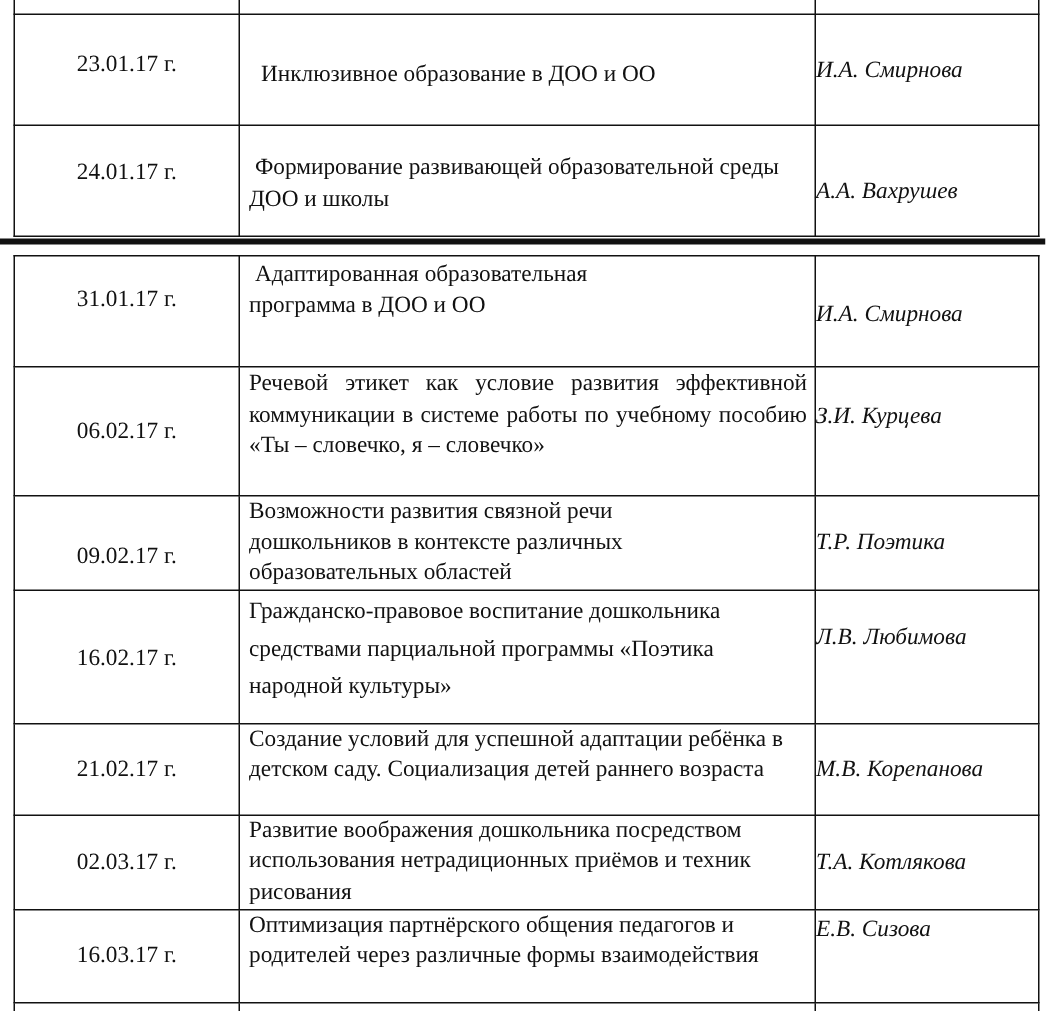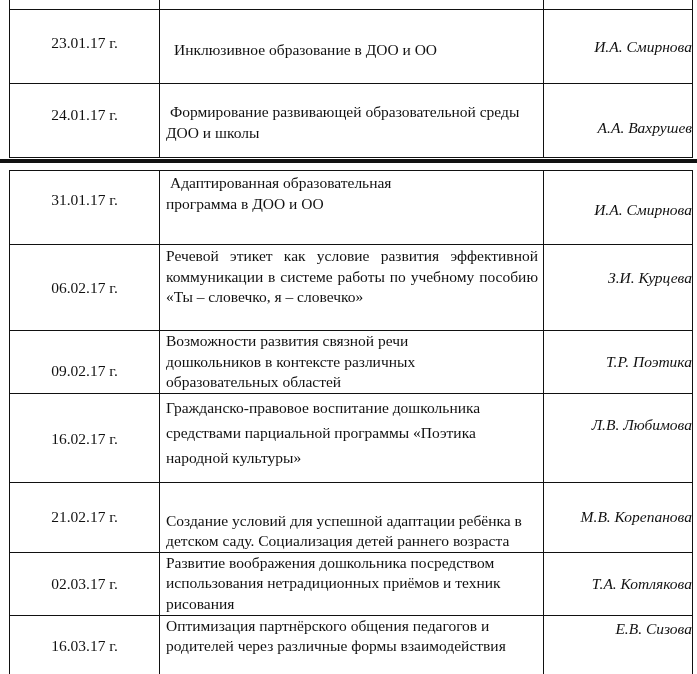--- a/index.html
+++ b/index.html
@@ -2,21 +2,21 @@
 <html><head>
 <meta charset="utf-8">
 <style>
   html, body { margin:0; padding:0; background:#ffffff; }
   body { width:697px; height:674px; position:relative; overflow:hidden;
          font-family:"Liberation Serif","DejaVu Serif",serif; color:#111; font-size:15.5px; }
   .tbl { position:absolute; left:9px; width:680px; border-collapse:collapse; table-layout:fixed; }
   .tbl td { border:1.3px solid #111; padding:0; vertical-align:middle; }
   .c-date { width:149px; text-align:center; }
   .c-topic { width:383px; }
-  .c-author { width:148px; text-align:right; font-style:italic; }
+  .c-author { width:148px; text-align:left; font-style:italic; }
   .topic { padding:0 6px 0 8px; line-height:20.5px; }
   .justify { text-align:justify; text-align-last:left; }
   .sep { position:absolute; left:0; top:159px; width:697px; height:4px; background:#111; }
 </style>
 </head>
 <body>
 
 <table class="tbl" style="top:-2px;">
   <tbody>
       <tr style="height:11px;">
@@ -95,21 +95,21 @@
     </td>
     <td class="c-author" style="vertical-align:top;padding-top:22px;">
       <span>Л.В. Любимова</span>
     </td>
   </tr>
   <tr style="height:61px;">
     <td class="c-date">
       <span>21.02.17 г.</span>
     </td>
     <td class="c-topic" style="vertical-align:top;">
-      <div class="topic" style="padding-left:6px;padding-right:12px;margin-top:28px;">Создание условий для успешной адаптации ребёнка в детском саду. Социализация детей раннего возраста</div>
+      <div class="topic" style="padding-left:6px;padding-right:12px;">Создание условий для успешной адаптации ребёнка в детском саду. Социализация детей раннего возраста</div>
     </td>
     <td class="c-author">
       <span>М.В. Корепанова</span>
     </td>
   </tr>
   <tr style="height:63px;">
     <td class="c-date">
       <span>02.03.17 г.</span>
     </td>
     <td class="c-topic" style="vertical-align:top;">

